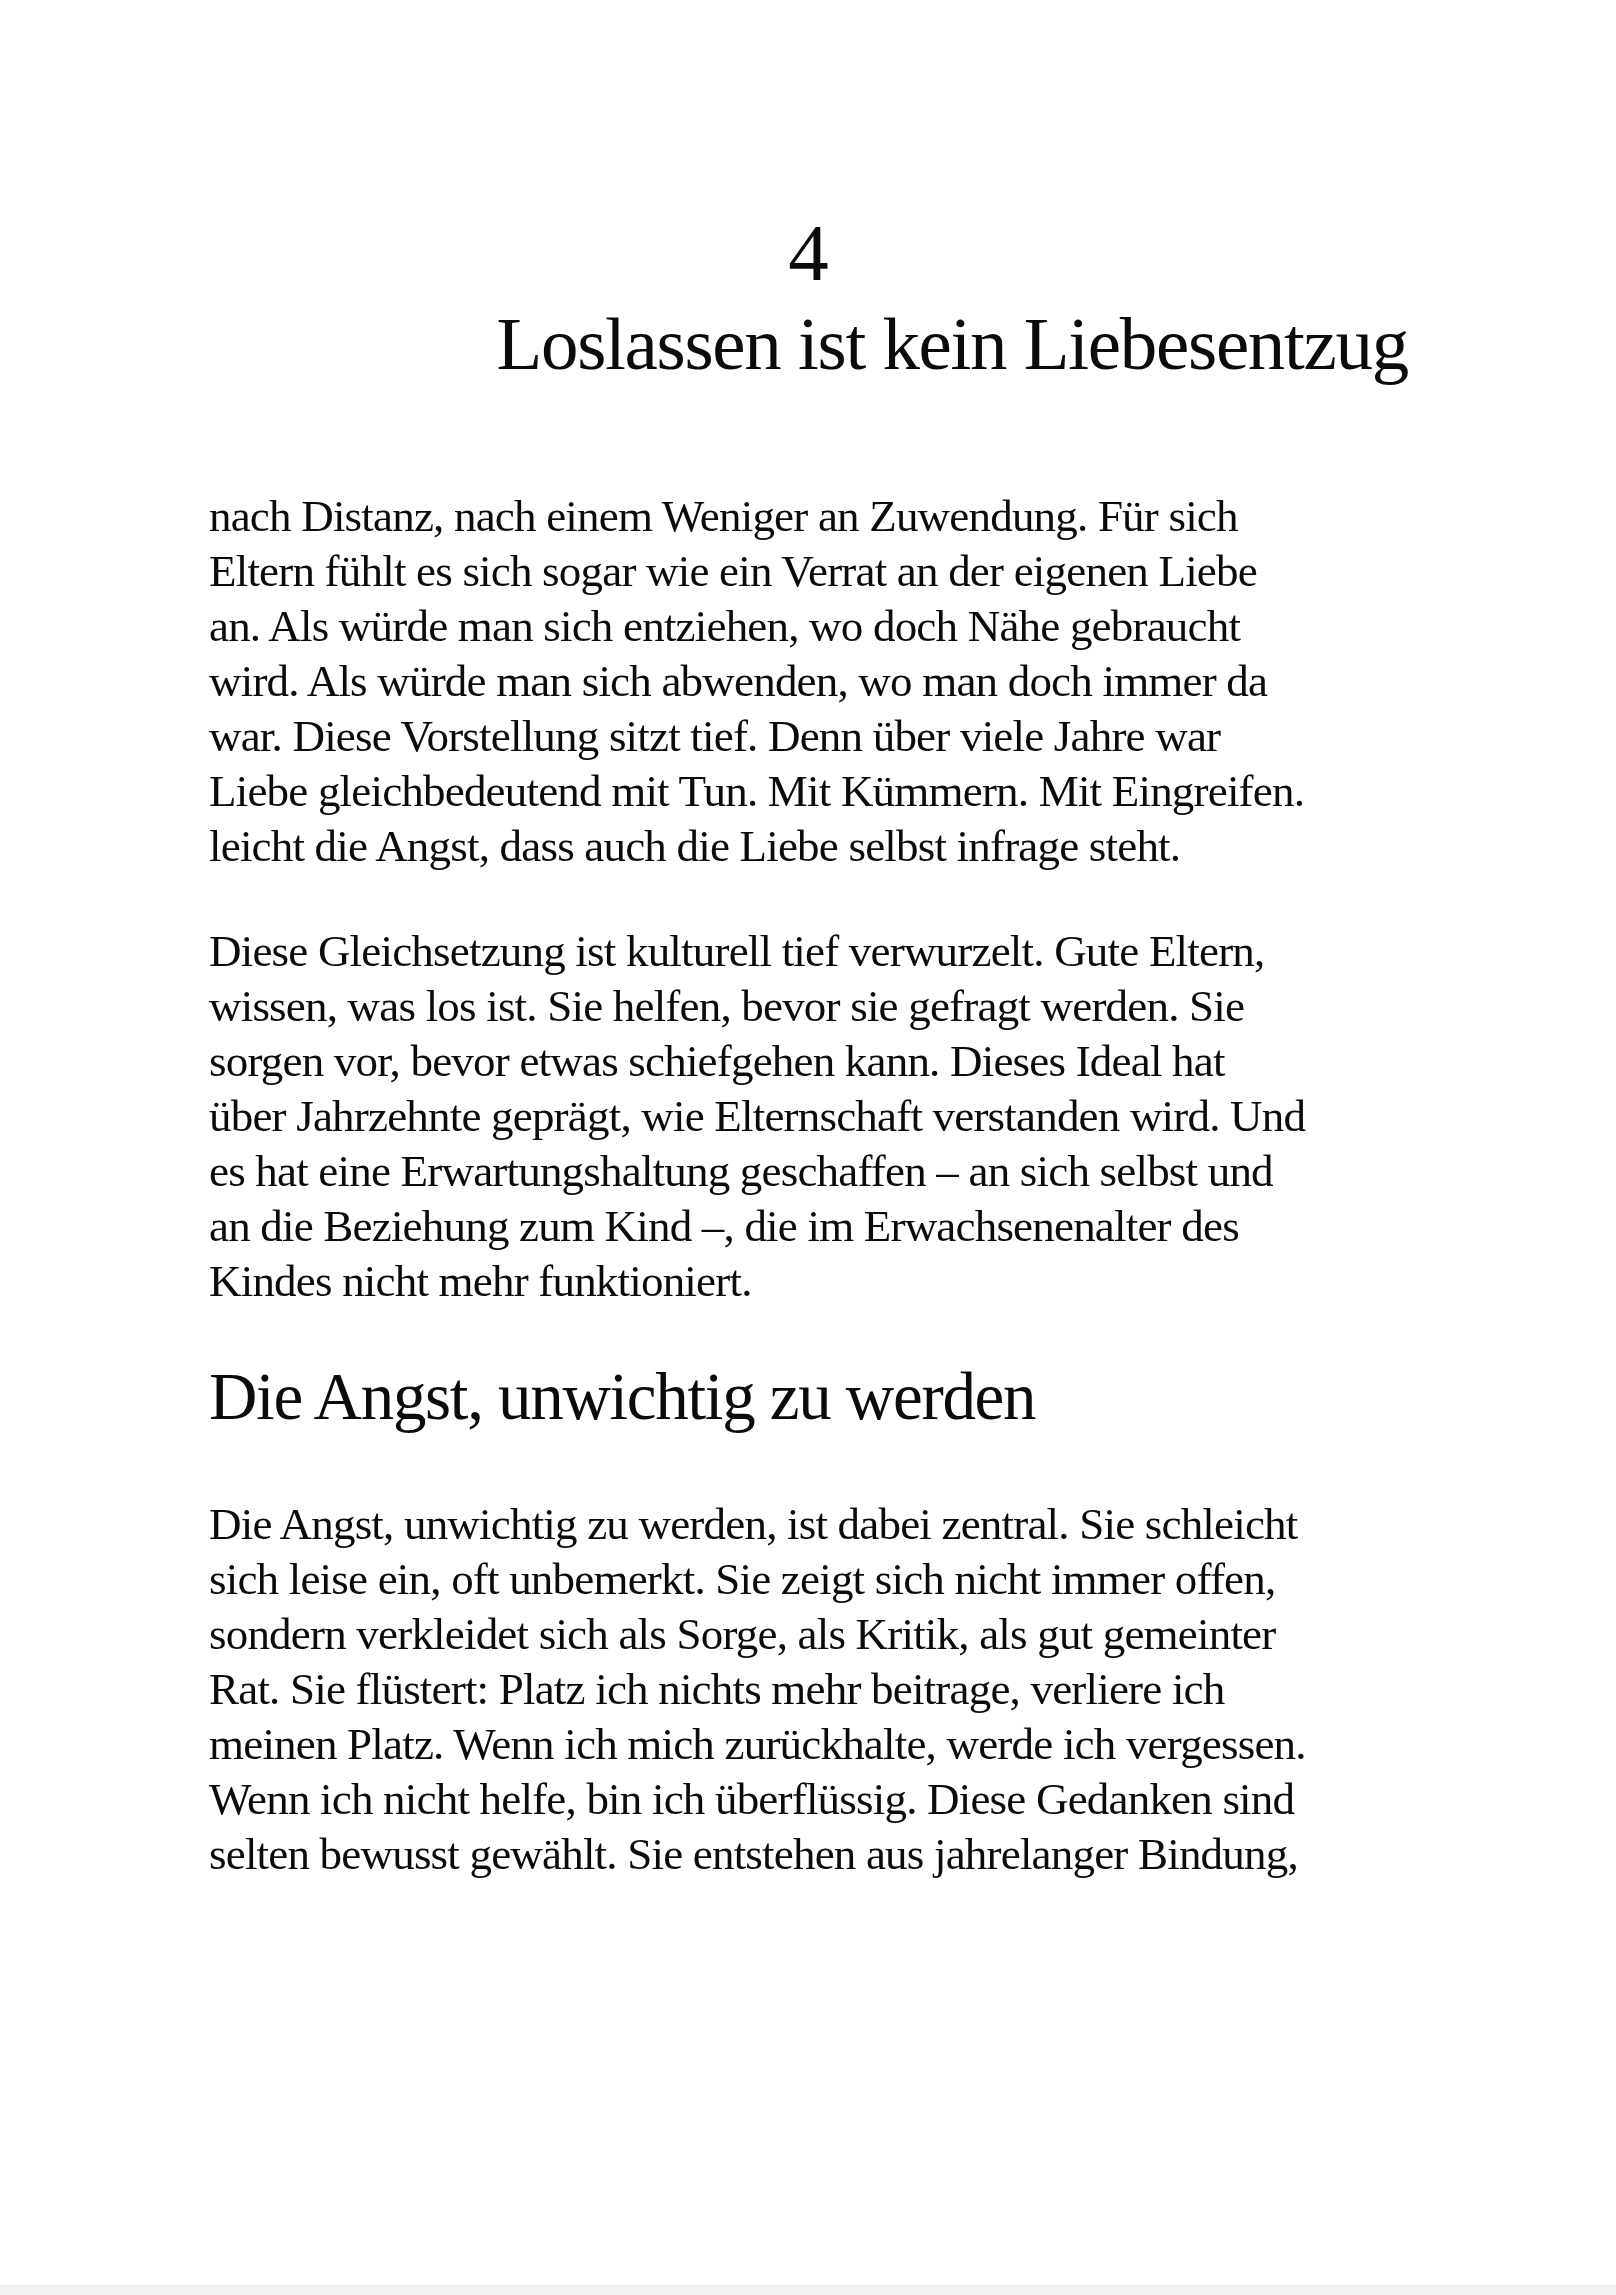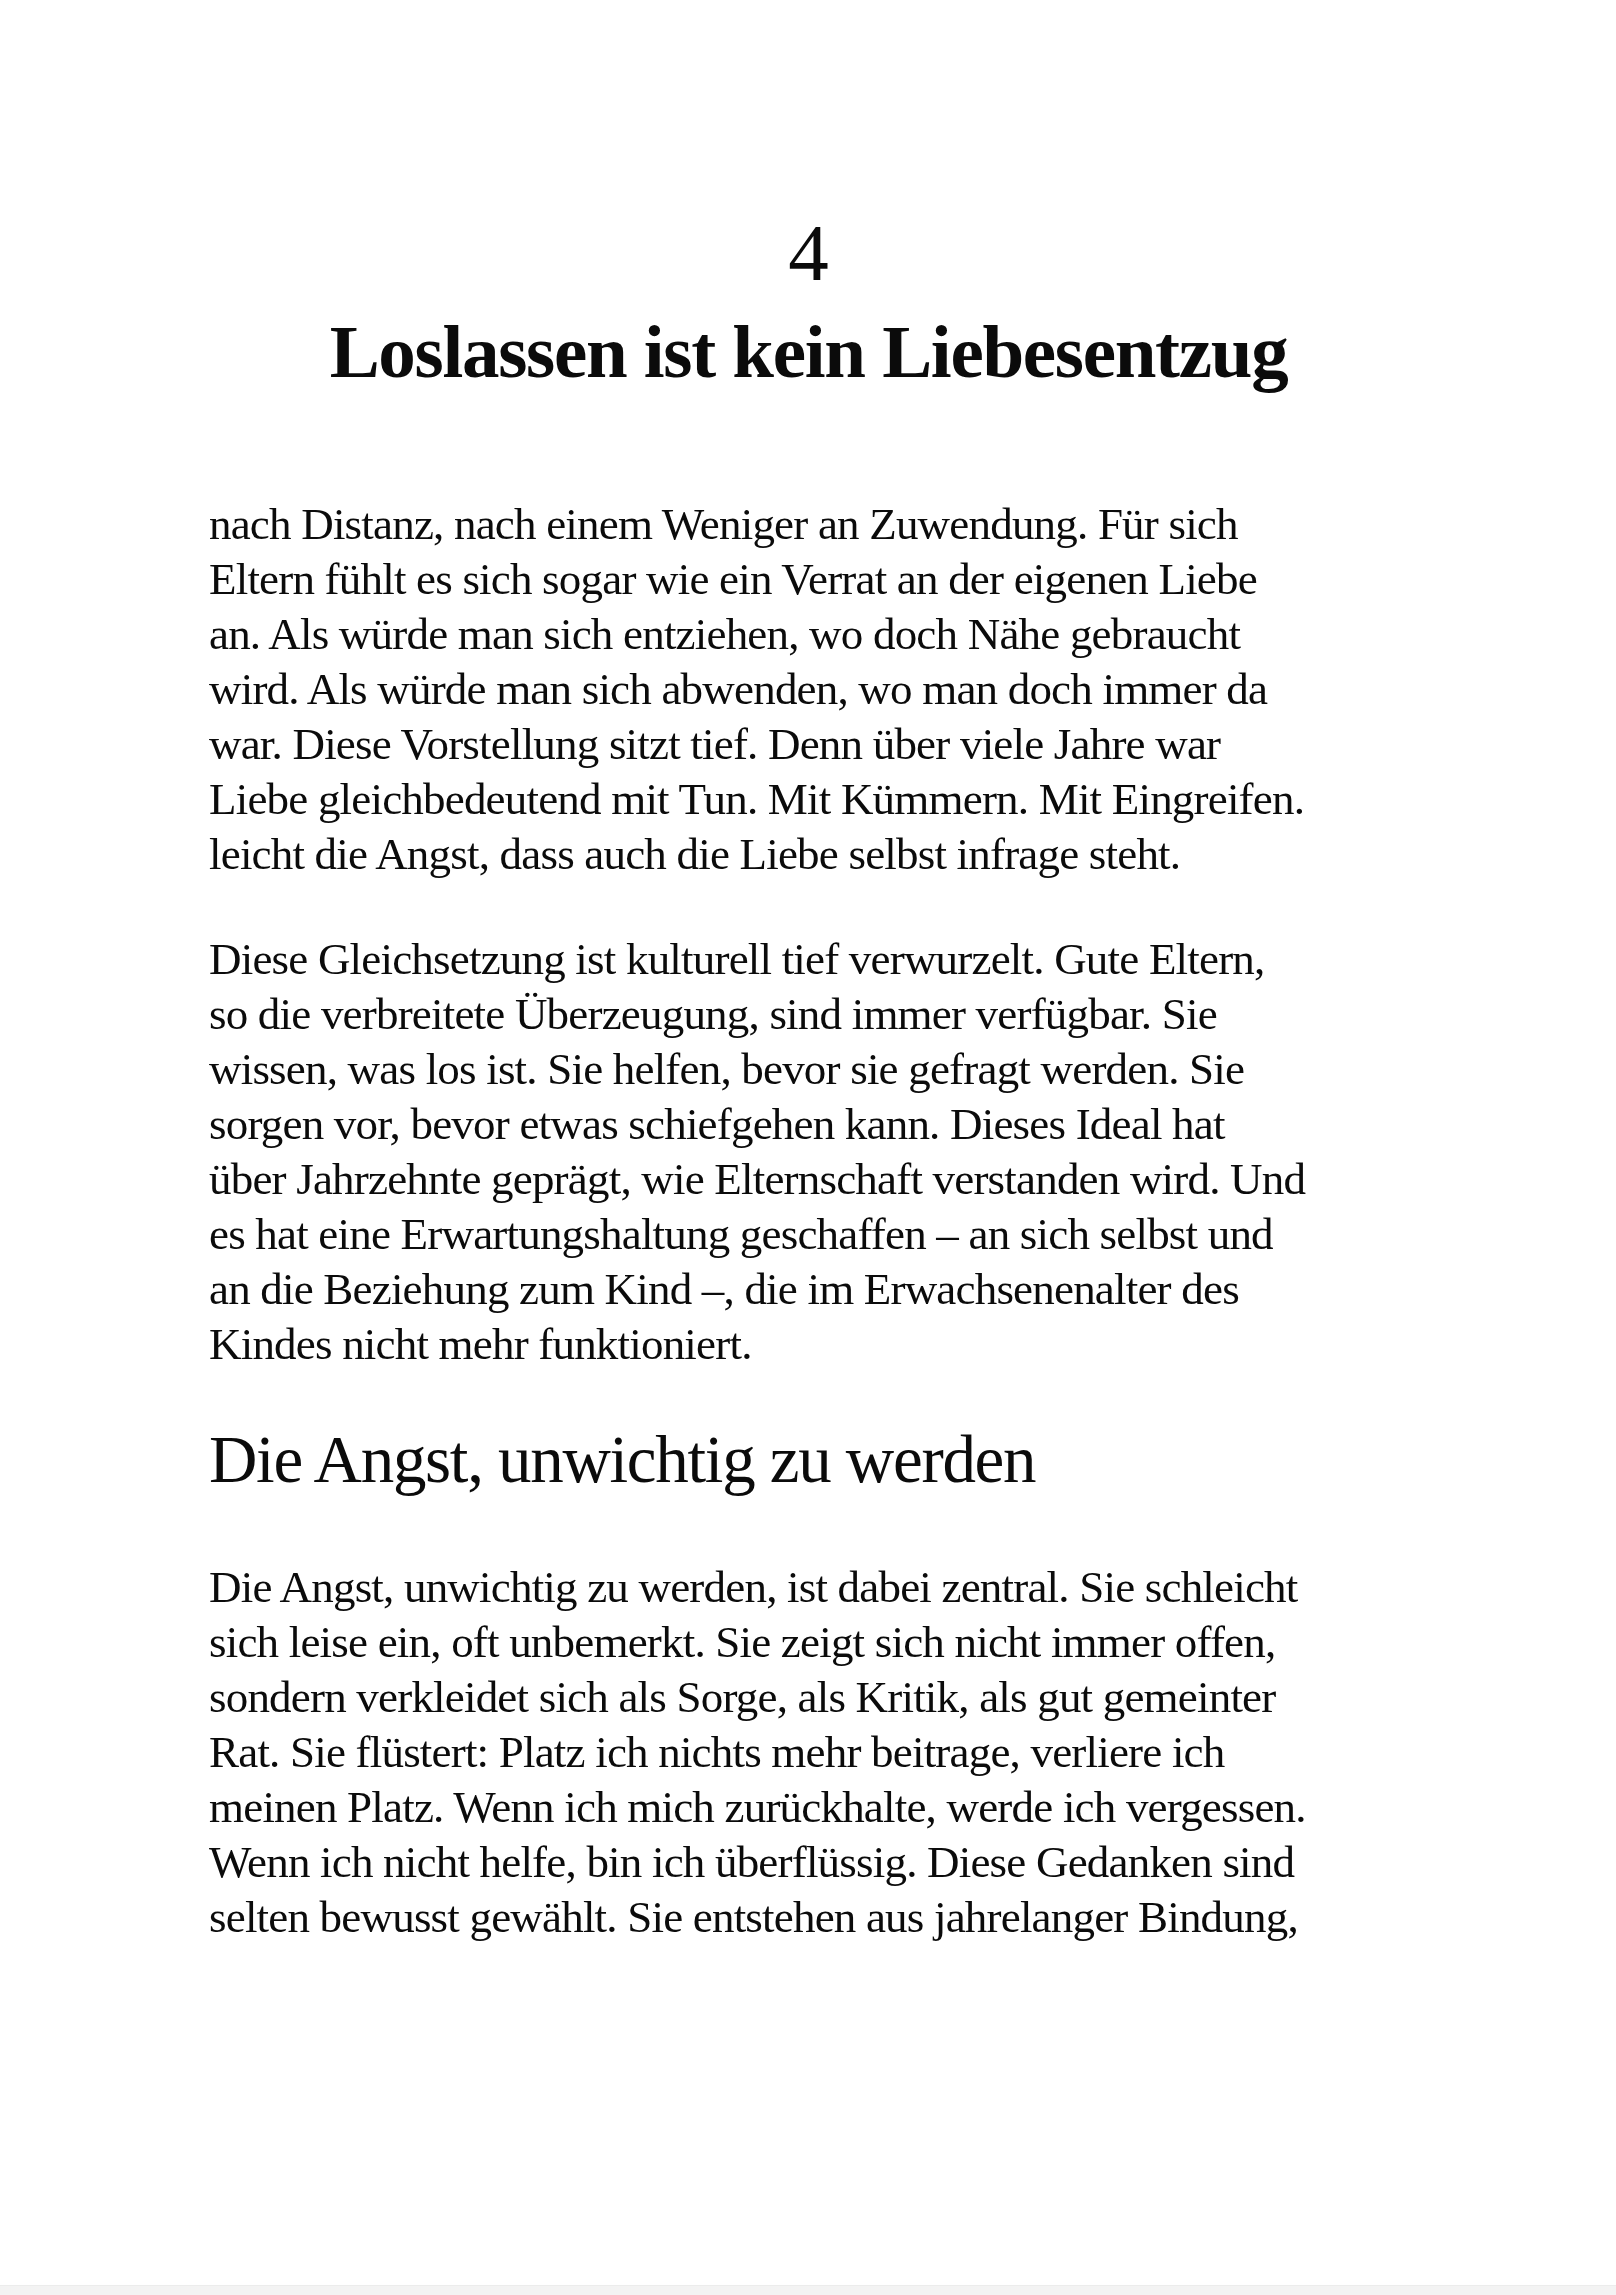--- a/index.html
+++ b/index.html
@@ -22,25 +22,25 @@
     overflow: hidden;
     background: #ffffff;
   }
   .chapter-number {
     font-size: 81px;
     line-height: 88px;
     text-align: center;
     letter-spacing: 0;
   }
   .chapter-title {
-    margin: 8px;
-    font-weight: 700;
+    margin: 0;
+    font-weight: 400;
     font-size: 75px;
     line-height: 94px;
-    text-align: center;
+    text-align: right;
     letter-spacing: -1.3px;
     white-space: nowrap;
   }
   .paragraph {
     width: 1199px;
     font-size: 45px;
     line-height: 55px;
     letter-spacing: -0.8px;
   }
   .paragraph .line {
@@ -82,21 +82,20 @@
       <div class="line">Eltern fühlt es sich sogar wie ein Verrat an der eigenen Liebe</div>
       <div class="line">an. Als würde man sich entziehen, wo doch Nähe gebraucht</div>
       <div class="line">wird. Als würde man sich abwenden, wo man doch immer da</div>
       <div class="line">war. Diese Vorstellung sitzt tief. Denn über viele Jahre war</div>
       <div class="line">Liebe gleichbedeutend mit Tun. Mit Kümmern. Mit Eingreifen.</div>
       <div class="line">leicht die Angst, dass auch die Liebe selbst infrage steht.</div>
     </div>
 
   <div class="paragraph p2">
       <div class="line">Diese Gleichsetzung ist kulturell tief verwurzelt. Gute Eltern,</div>
-      <div class="line">so die verbreitete Überzeugung, sind immer verfügbar. Sie</div>
       <div class="line">wissen, was los ist. Sie helfen, bevor sie gefragt werden. Sie</div>
       <div class="line">sorgen vor, bevor etwas schiefgehen kann. Dieses Ideal hat</div>
       <div class="line">über Jahrzehnte geprägt, wie Elternschaft verstanden wird. Und</div>
       <div class="line">es hat eine Erwartungshaltung geschaffen – an sich selbst und</div>
       <div class="line">an die Beziehung zum Kind –, die im Erwachsenenalter des</div>
       <div class="line">Kindes nicht mehr funktioniert.</div>
     </div>
 
   <h2 class="section-heading">Die Angst, unwichtig zu werden</h2>
 

